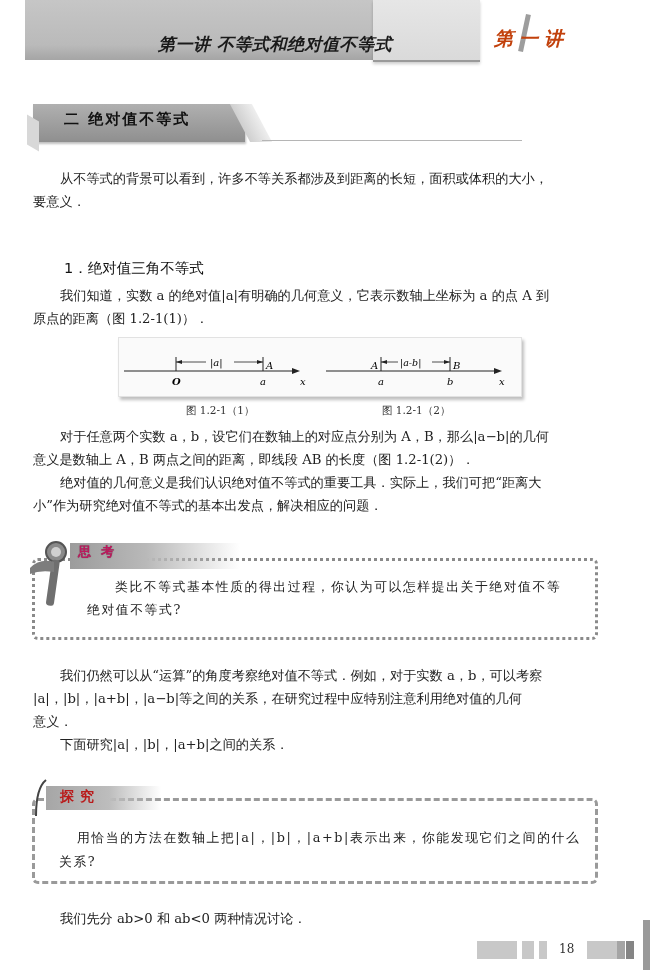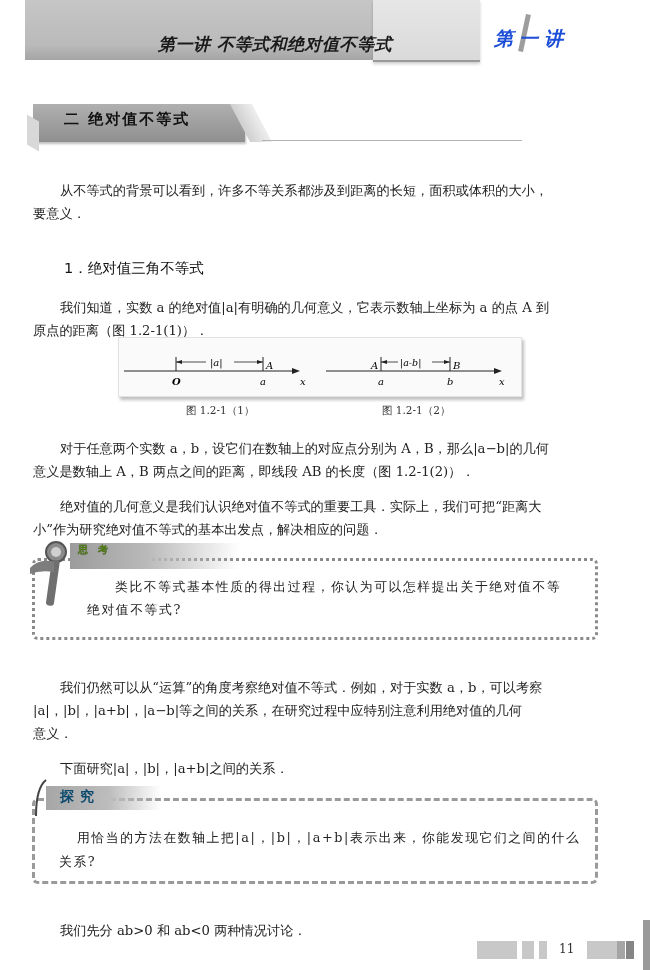--- a/index.html
+++ b/index.html
@@ -5,56 +5,56 @@
   html, body { margin:0; padding:0; }
   body { width:650px; height:970px; background:#ffffff; position:relative; overflow:hidden;
          font-family:"DejaVu Serif","Liberation Serif",serif; color:#222; }
   .header-title { position:absolute; left:158px; top:33px; font-family:"DejaVu Sans","Liberation Sans",sans-serif;
          font-size:17px; font-weight:bold; font-style:italic; color:#1a1a1a; letter-spacing:0.5px; }
   .chapter-mark { position:absolute; left:373px; top:0; width:107px; height:60px;
          background:linear-gradient(180deg,#e6e6e6,#dadada); border-bottom:2px solid #9a9a9a;
          box-shadow:0 2px 3px rgba(0,0,0,.2); }
   .header-band2 { position:absolute; left:25px; top:0; width:348px; height:60px;
          background:linear-gradient(180deg,#c6c6c6 0%,#bababa 75%,#a5a5a5 100%); }
-  .chapter-text { position:absolute; left:494px; top:26px; font-size:19px; font-weight:bold; color:#1d4ed8;
+  .chapter-text { position:absolute; left:494px; top:26px; font-size:19px; font-weight:bold; color:#c2410c;
          font-family:"DejaVu Serif",serif; font-style:italic; letter-spacing:6px; }
   .chapter-slash { position:absolute; left:522px; top:14px; width:5px; height:38px; background:#9d9d9d;
          transform:rotate(12deg); }
 
   .section-banner { position:absolute; left:33px; top:104px; width:212px; height:38px;
          background:linear-gradient(180deg,#b0b0b0,#8f8f8f); box-shadow:1px 2px 2px rgba(0,0,0,.25); }
   .section-banner::before { content:""; position:absolute; left:-6px; top:14px; width:12px; height:30px;
          background:#d8d8d8; transform:skewY(30deg); }
   .section-fold { position:absolute; left:240px; top:104px; width:22px; height:38px;
          background:linear-gradient(90deg,#cfcfcf,#eeeeee); transform:skewX(28deg); }
   .section-line { position:absolute; left:262px; top:140px; width:260px; height:1px; background:#b5b5b5; }
   .section-title { position:absolute; left:64px; top:110px; font-size:15px; font-weight:bold; color:#111;
          letter-spacing:2px; }
 
   .p { position:absolute; left:33px; width:580px; font-size:13.2px; line-height:23px; color:#222; text-align:justify; }
-  .p .indent { padding-left:27px;margin-top:12px; }
+  .p .indent { padding-left:27px; }
   .subhead { position:absolute; left:64px; top:259px; font-family:"DejaVu Sans","Liberation Sans",sans-serif;
          font-size:14.5px; color:#111; }
 
   .fig-panel { position:absolute; left:118px; top:337px; width:402px; height:58px; background:#fafafa;
          border:1px solid #e2e2e2; box-shadow:2px 3px 3px rgba(0,0,0,.25); }
   .fig-svg { position:absolute; left:118px; top:337px; }
   .fig-caption { position:absolute; top:404px; font-size:10.5px; color:#333; }
 
   .box { position:absolute; left:32px; width:560px; border:3px dotted #8a8a8a; border-radius:6px; }
   .box-text { position:absolute; font-size:12.8px; line-height:23px; letter-spacing:1.6px; color:#222; }
   .think-tab { position:absolute; left:70px; top:543px; width:170px; height:26px;
          background:linear-gradient(90deg,#9c9c9c 0%,#b9b9b9 45%,rgba(255,255,255,0) 100%); }
-  .think-label { position:absolute; left:78px; top:543px; font-family:Liberation Mono, monospace; font-size:10px;
-         color:#4d7c0f; font-weight:bold; letter-spacing:10px; text-shadow:0 0 1px #555; }
+  .think-label { position:absolute; left:78px; top:543px; font-family:Liberation Mono, monospace; font-size:13px;
+         color:#be185d; font-weight:bold; letter-spacing:10px; text-shadow:0 0 1px #555; }
   .key-icon { position:absolute; left:28px; top:540px; }
   .explore-tab { position:absolute; left:46px; top:786px; width:115px; height:24px;
          background:linear-gradient(90deg,#a6a6a6 0%,#bdbdbd 55%,rgba(255,255,255,0) 100%); }
   .explore-label { position:absolute; left:60px; top:788px; font-family:"DejaVu Sans",sans-serif; font-size:14px;
-         color:#0c4a6e; font-weight:bold; letter-spacing:6px; }
+         color:#b91c1c; font-weight:bold; letter-spacing:6px; }
   .explore-curl { position:absolute; left:30px; top:778px; }
 
   .page-num { position:absolute; left:559px; top:942px; font-size:12px; color:#333; }
   .footer-block { position:absolute; top:941px; height:18px; background:#c8c8c8; }
   .right-edge { position:absolute; left:643px; top:920px; width:7px; height:50px; background:#9a9a9a; }
 </style>
 </head>
 <body>
 
 <div class="header-band2"></div>
@@ -154,17 +154,17 @@
 <div class="box-text" style="left:77px; top:826px;">用恰当的方法在数轴上把|a|，|b|，|a+b|表示出来，你能发现它们之间的什么</div>
 <div class="box-text" style="left:59px; top:850px;">关系?</div>
 
 <div class="p" style="top:907px;">
   <div class="indent">我们先分 ab&gt;0 和 ab&lt;0 两种情况讨论．</div>
 </div>
 
 <div class="footer-block" style="left:477px; width:40px;"></div>
 <div class="footer-block" style="left:522px; width:12px;"></div>
 <div class="footer-block" style="left:539px; width:8px;"></div>
-<div class="page-num">11</div>
+<div class="page-num">18</div>
 <div class="footer-block" style="left:587px; width:30px;"></div>
 <div class="footer-block" style="left:617px; width:8px; background:#a5a5a5;"></div>
 <div class="footer-block" style="left:626px; width:8px; background:#858585;"></div>
 <div class="right-edge"></div>
 
 </body></html>

